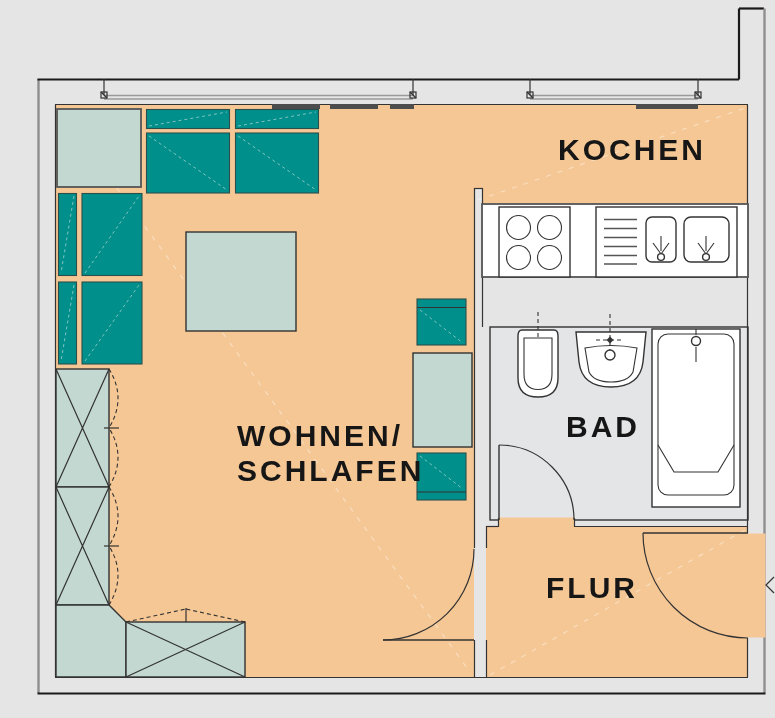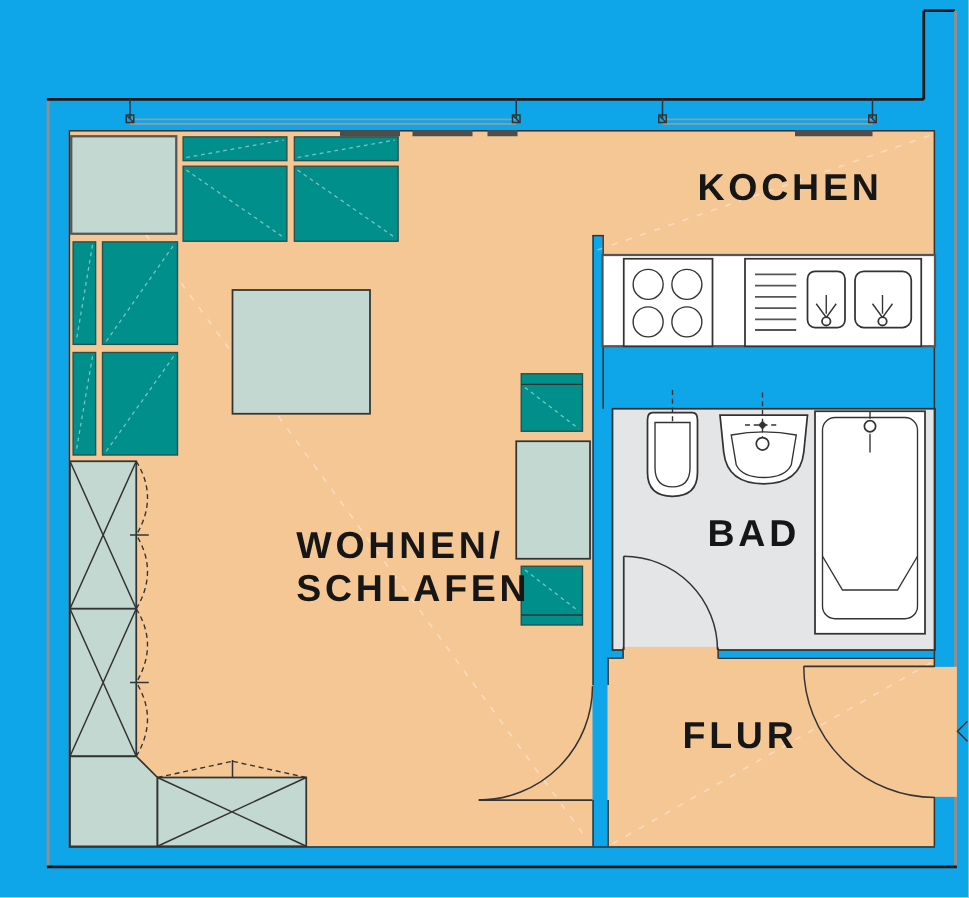--- a/index.html
+++ b/index.html
@@ -1,16 +1,16 @@
 <!DOCTYPE html>
 <html style="--floor: #F5C795; --teal: #008F8B; --sage: #C3D8D1; --bathfloor: #E4E5E6; --walldark: #1A1A1A; --wallgray: #8F8F8F; --line: #333333; --radiator: #4D4D4D; --tealdash: #7FC4C0;"><head>
 <meta charset="utf-8">
 <style>
   html,body{margin:0;padding:0;background:#fff;}
-  .stage{width:775px;height:718px;position:relative;background:#0ea5e9;overflow:hidden;}
+  .stage{width:775px;height:718px;position:relative;background:#e5e5e5;overflow:hidden;}
   svg{display:block;}
   
   .floor{fill:var(--floor);}
   .bathfloor{fill:var(--bathfloor);stroke:var(--line);stroke-width:1.4;}
   .sage{fill:var(--sage);stroke:var(--line);stroke-width:1.4;}
   .sage2{fill:var(--sage);stroke:#555;stroke-width:1.8;}
   .teal{fill:var(--teal);stroke:#2b4f4d;stroke-width:1.1;}
   .white{fill:#fff;stroke:var(--line);stroke-width:1.4;}
   .counter{fill:#fff;stroke:#555;stroke-width:1.8;}
   .ln{stroke:var(--line);stroke-width:1.2;fill:none;}

